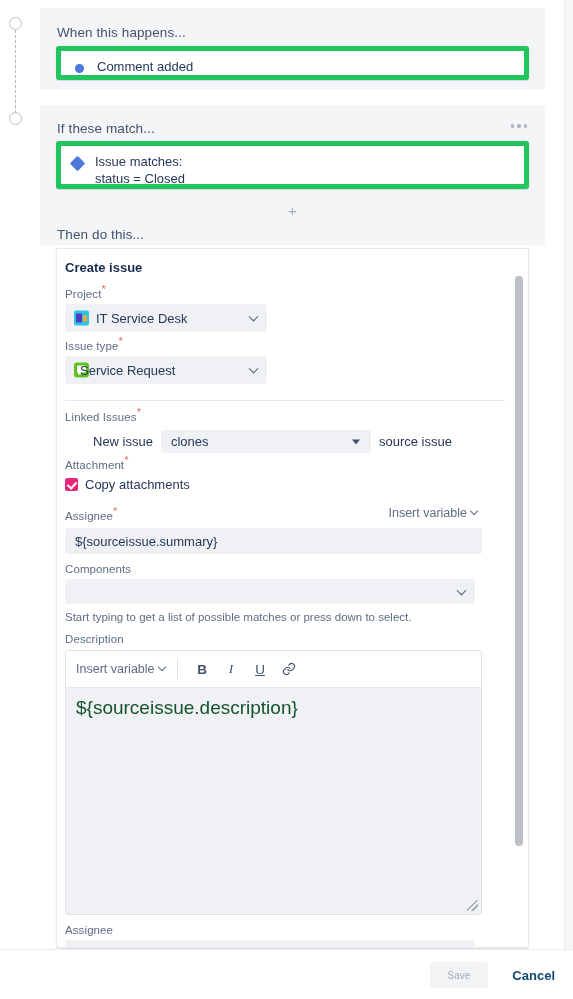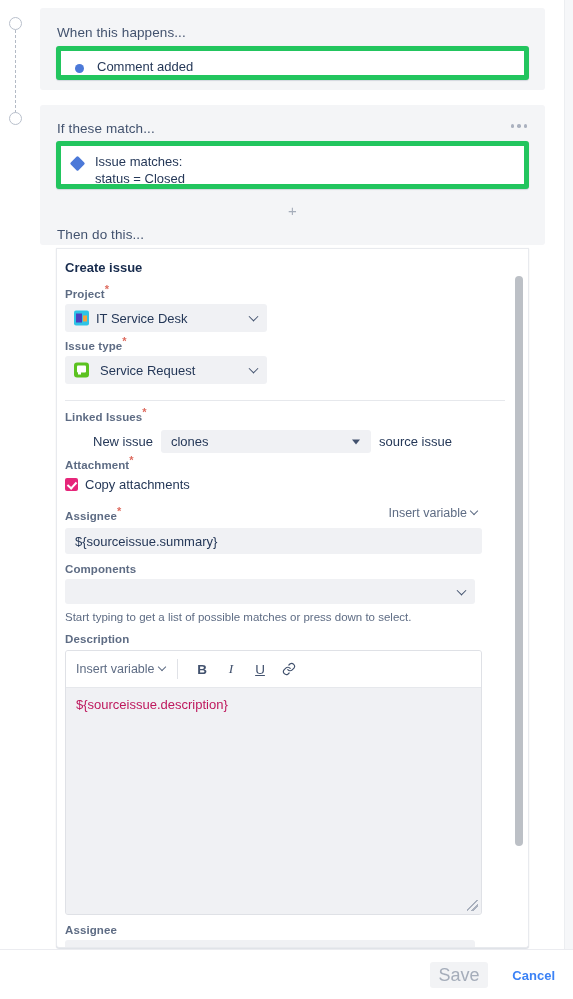--- a/index.html
+++ b/index.html
@@ -121,21 +121,21 @@
   #action-panel::before{
     content:""; position:absolute; left:-1px; top:0; right:-1px; height:1px;
     background:#e8eaee;
   }
   #action-title {
     position: absolute; left: 8px; top: 12px;
     font-size: 13px; font-weight: bold; color: #172b4d;
   }
 
   .field-label {
-    font-size: 11.5px; font-weight: bold; color: #5e6c84;
+    font-size: 11.5px; font-weight: normal; color: #5e6c84;
     letter-spacing: .1px;
   }
   .req { color: #de6b5f; font-size: 11px; vertical-align: super; line-height: 0; }
 
   .sel {
     background: #f0f1f4;
     border: 1px solid transparent;
     border-radius: 3px;
     font-size: 13px; color: #253858;
     display: flex; align-items: center;
@@ -184,21 +184,21 @@
     background: #5bc220;
   }
   #issuetype-icon::before {
     content:""; position:absolute; left:3px; top:3px;
     width:9px; height:7px; background:#ffffff; border-radius:1px;
   }
   #issuetype-icon::after {
     content:""; position:absolute; left:3.5px; top:9px;
     width:3px; height:3px; background:#ffffff;
   }
-  #issuetype-name { position: absolute; left: 34px; }
+  #issuetype-name { position: absolute; left: 14px; }
 
   #divider {
     position: absolute; left: 8px; top: 152px;
     width: 440px; height: 1px; background: #e6e8ec;
   }
 
   #lbl-linked { position: absolute; left: 8px; top: 163px; }
   #linked-row {
     position: absolute; left: 8px; top: 182px;
     display: flex; align-items: center; gap: 8px; margin-left: 28px;
@@ -278,21 +278,21 @@
     padding-right: 12px; margin-right: 10px;
     border-right: 1px solid #e0e2e7;
     height: 20px;
   }
   .tool-btn {
     width: 29px; height: 26px;
     display: flex; align-items: center; justify-content: center;
     font-size: 13.5px; color: #42526e; cursor: pointer;
   }
   #desc-body {
-    padding: 9px 10px; font-size: 13px; color: #be185d;
+    padding: 9px 10px; font-size: 19px; color: #14532d;
     background: #f0f1f4; height: 266px;
   }
   #desc-resize {
     position: absolute; right: 3px; bottom: 3px;
     width: 11px; height: 11px; cursor: nwse-resize;
     background:
       linear-gradient(135deg, transparent 0 42%, #a9b0bd 42% 54%, transparent 54% 100%),
       linear-gradient(135deg, transparent 0 68%, #a9b0bd 68% 80%, transparent 80% 100%);
   }
 
@@ -329,27 +329,27 @@
     position: absolute; left: 0; bottom: 0;
     width: 573px; height: 50px;
     background: #ffffff;
     border-top: 1px solid #ebecf0;
   }
   #save-button {
     position: absolute; right: 85px; top: 12px;
     min-width: 58px; height: 26px;
     background: #f2f3f5; color: #a5adba;
     border: none; border-radius: 3px;
-    font-size: 18px; font-family: "Liberation Sans", sans-serif;
+    font-size: 10px; font-family: "Liberation Sans", sans-serif;
     cursor: default;
   }
   #cancel-button {
     position: absolute; right: 14px; top: 12px;
     height: 26px; background: transparent;
-    border: none; color: #3b82f6;
+    border: none; color: #0c4a6e;
     font-size: 13px; font-weight: bold;
     font-family: "Liberation Sans", sans-serif;
     cursor: pointer; padding: 0 4px;
   }
 </style>
 </head>
 <body>
 
 <div id="root">
 

